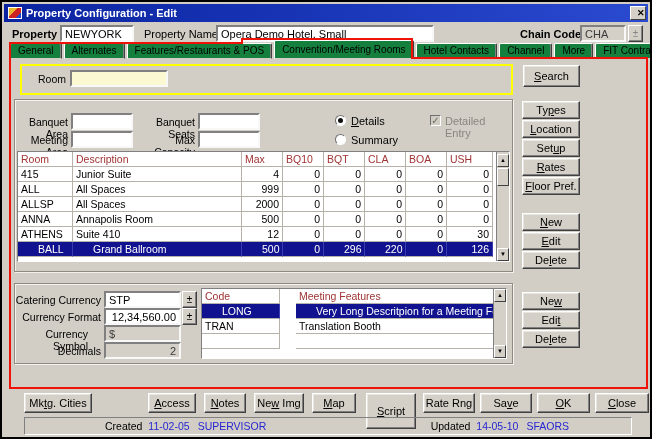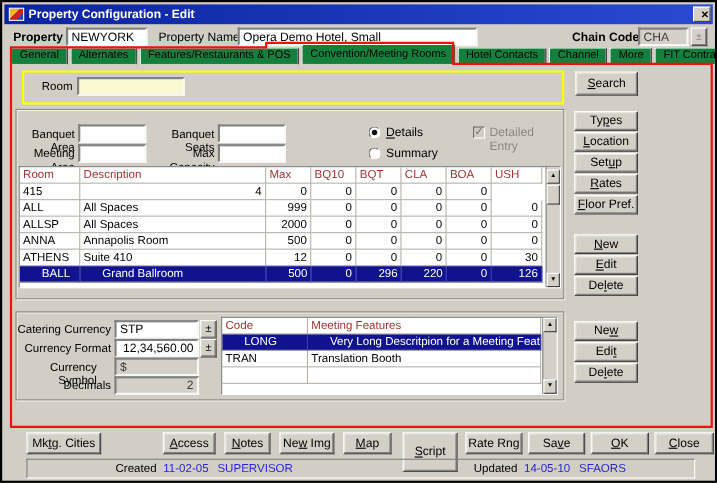--- a/index.html
+++ b/index.html
@@ -61,21 +61,21 @@
   .checkbox{position:absolute;width:11px;height:11px;background:#d0ccc4;
     border:1px solid;border-color:#707070 #fff #fff #707070;
     font-size:10px;line-height:9px;text-align:center;color:#6e6a64;font-weight:bold;}
   .dim{color:#8a8680;}
   
   .gridbox{position:absolute;background:#fff;border:1px solid;
     border-color:#808080 #fff #fff #808080;display:flex;}
   .gbody{flex:1;overflow:hidden;}
   .grow{display:grid;}
   .rooms .grow{grid-template-columns:55px 169px 41px 41px 41px 41px 41px 46px;}
-  .features .grow{grid-template-columns:78px 212px;}
+  .features .grow{grid-template-columns:78px 212px;gap:16px;}
   .gcell{height:15px;line-height:14px;padding:0 3px;font-size:10.5px;
     border-right:1px solid #b6b2aa;border-bottom:1px solid #b6b2aa;
     overflow:hidden;white-space:nowrap;}
   .gcell.head{color:#a03434;}
   .gcell.r{text-align:right;}
   .gcell.l{text-align:left;}
   .grow.sel .gcell{background:#10128f;color:#fff;border-right-color:#3a3cb0;padding-left:20px;}
   .vscroll{width:13px;background:#d4d0c8;border-left:1px solid #808080;
     display:flex;flex-direction:column;justify-content:space-between;}
   .sbtn{height:13px;background:#d4d0c8;border:1px solid;
@@ -153,20 +153,21 @@
             <div class="gcell head l">Description</div>
             <div class="gcell head l">Max</div>
             <div class="gcell head l">BQ10</div>
             <div class="gcell head l">BQT</div>
             <div class="gcell head l">CLA</div>
             <div class="gcell head l">BOA</div>
             <div class="gcell head l">USH</div>
           </div>
           <div class="grow">
             <div class="gcell l">415</div>
+            <div class="gcell l">Junior Suite</div>
             <div class="gcell r">4</div>
             <div class="gcell r">0</div>
             <div class="gcell r">0</div>
             <div class="gcell r">0</div>
             <div class="gcell r">0</div>
             <div class="gcell r">0</div>
           </div>
           <div class="grow">
             <div class="gcell l">ALL</div>
             <div class="gcell l">All Spaces</div>

